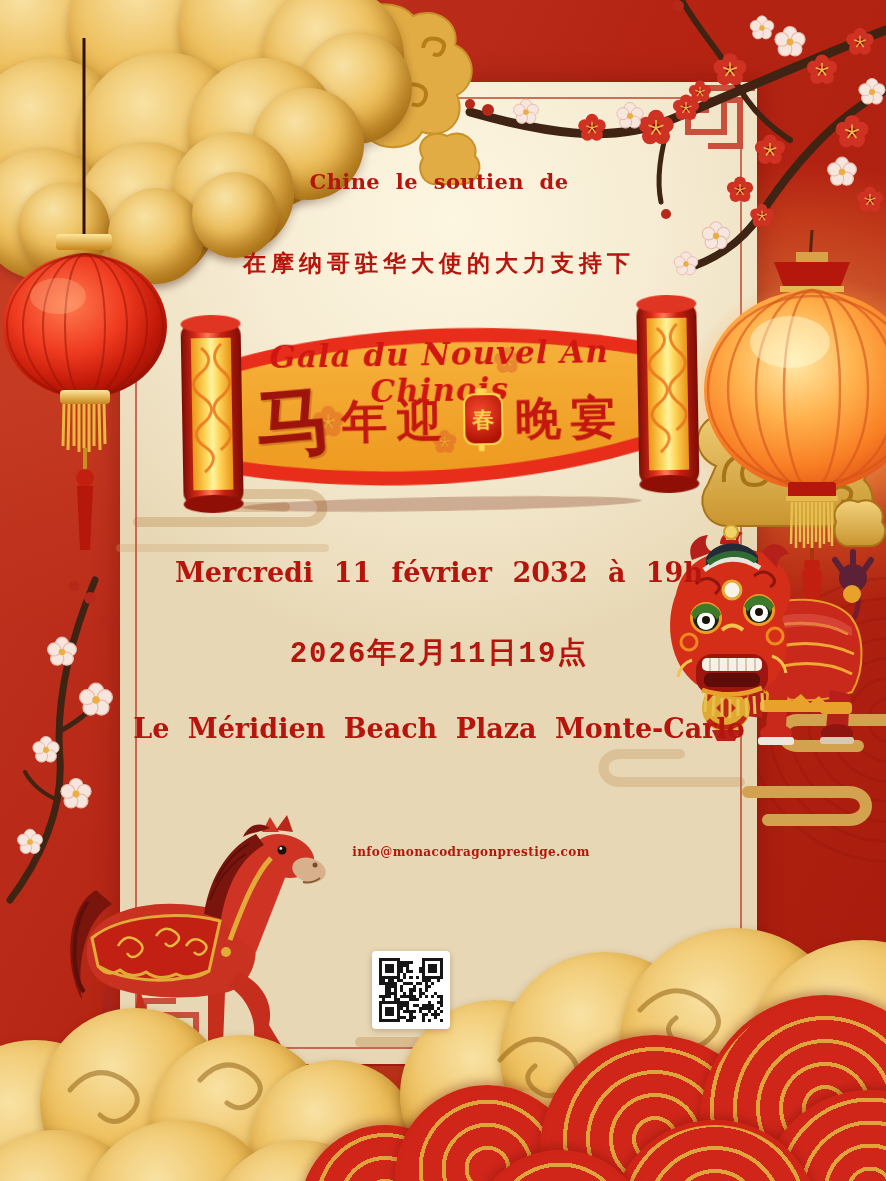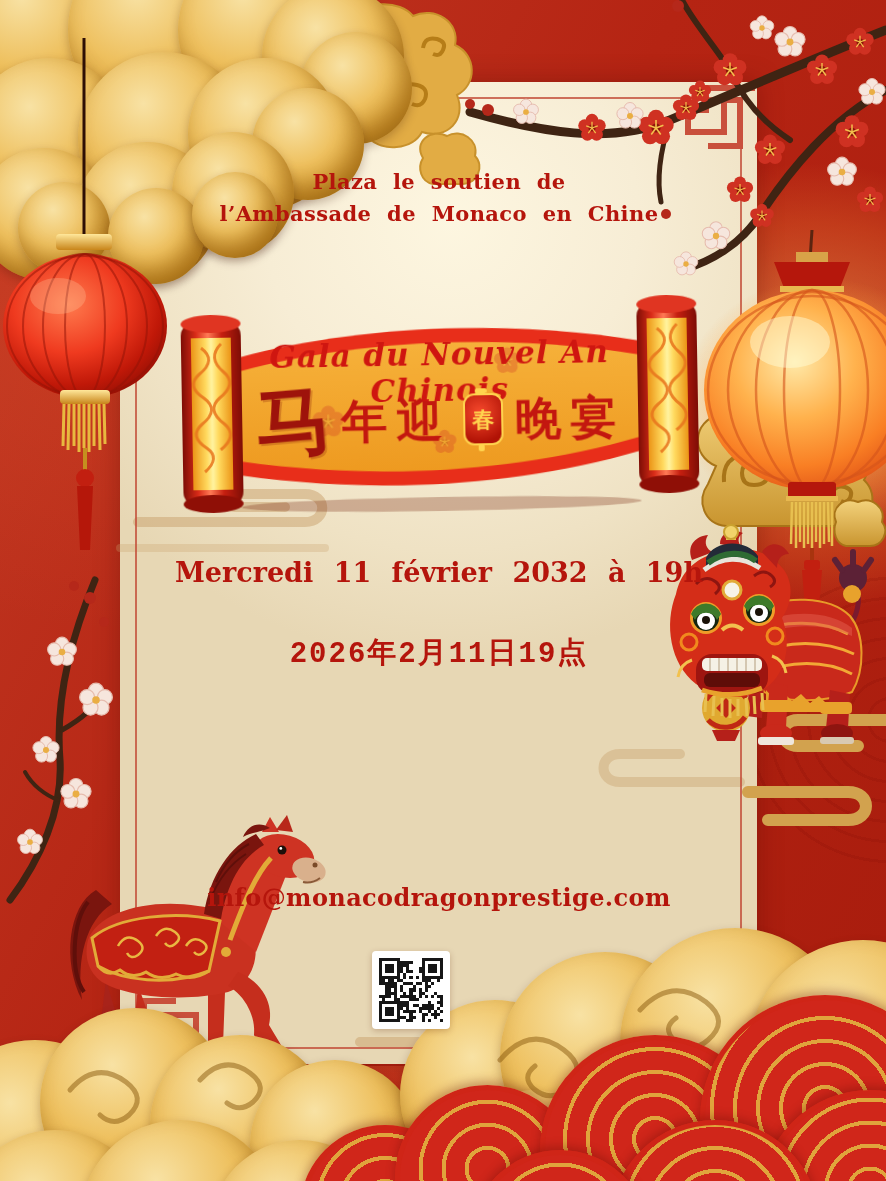--- a/index.html
+++ b/index.html
@@ -36,21 +36,21 @@
     background:radial-gradient(closest-side, rgba(255,216,132,.8), rgba(255,160,60,.35) 55%, rgba(255,160,60,0) 76%);}
   
   .t{position:absolute;left:121px;width:636px;text-align:center;font-weight:700;
      color:var(--text-red,#b5150c);z-index:12;line-height:1.15;}
   .t-support1{top:170px;font-size:21px;word-spacing:8px;letter-spacing:.4px;}
   .t-support2{top:202px;font-size:21px;word-spacing:8px;letter-spacing:.4px;}
   .t-supportcn{top:250px;font-size:23px;letter-spacing:5px;}
   .t-datefr{top:557px;font-size:27px;word-spacing:11px;}
   .t-datecn{top:638px;font-size:29px;letter-spacing:2px;font-family:Liberation Mono, monospace;}
   .t-venue{top:713px;font-size:27px;word-spacing:9px;}
-  .t-email{top:884px;font-size:24px;letter-spacing:.4px;}
+  .t-email{top:846px;font-size:12px;letter-spacing:.4px;padding-left:32px;}
   
   .scroll{position:absolute;left:178px;top:300px;width:524px;height:212px;z-index:11;transform:rotate(-1deg);}
   .scroll-title{position:absolute;left:66px;right:66px;top:36px;text-align:center;
     font-style:italic;font-weight:700;font-size:31px;letter-spacing:1px;color:var(--banner-title-red,#cf1610);}
   .scroll-cn{position:absolute;left:62px;right:62px;top:74px;height:92px;display:flex;
     align-items:center;justify-content:center;gap:8px;}
   .horse-char{font-size:76px;line-height:1;font-weight:700;color:#9e130b;
     text-shadow:2px 2px 0 rgba(130,20,5,.25);transform:rotate(-4deg);margin-right:2px;}
   .cn-big{font-size:46px;font-weight:700;color:#c3170f;letter-spacing:9px;line-height:1;}
   .mini-lantern{width:36px;height:48px;border-radius:11px;position:relative;flex:0 0 auto;
@@ -534,24 +534,25 @@
     <div class="scroll-cn">
       <span class="horse-char">马</span>
       <span class="cn-big">年迎</span>
       <span class="mini-lantern">
         <span>春</span>
       </span>
       <span class="cn-big">晚宴</span>
     </div>
   </div>
 
-  <div class="t t-support1">Plaza le soutien de</div>
-  <div class="t t-support2">l’Ambassade de Monaco en Chine</div>
+  <div class="t t-support1">Chine le soutien de</div>
+  <div class="t t-supportcn">在摩纳哥驻华大使的大力支持下</div>
   <div class="t t-datefr">Mercredi 11 février 2032 à 19h</div>
   <div class="t t-datecn">2026年2月11日19点</div>
+  <div class="t t-venue">Le Méridien Beach Plaza Monte-Carlo</div>
   <div class="t t-email">info@monacodragonprestige.com</div>
 
   <div class="qr">
     <svg id="qr-grid" viewBox="0 0 21 21" fill="#161616" shape-rendering="crispEdges">
         <rect x="0" y="0" width="1" height="1"></rect>
         <rect x="1" y="0" width="1" height="1"></rect>
         <rect x="2" y="0" width="1" height="1"></rect>
         <rect x="3" y="0" width="1" height="1"></rect>
         <rect x="4" y="0" width="1" height="1"></rect>
         <rect x="5" y="0" width="1" height="1"></rect>

